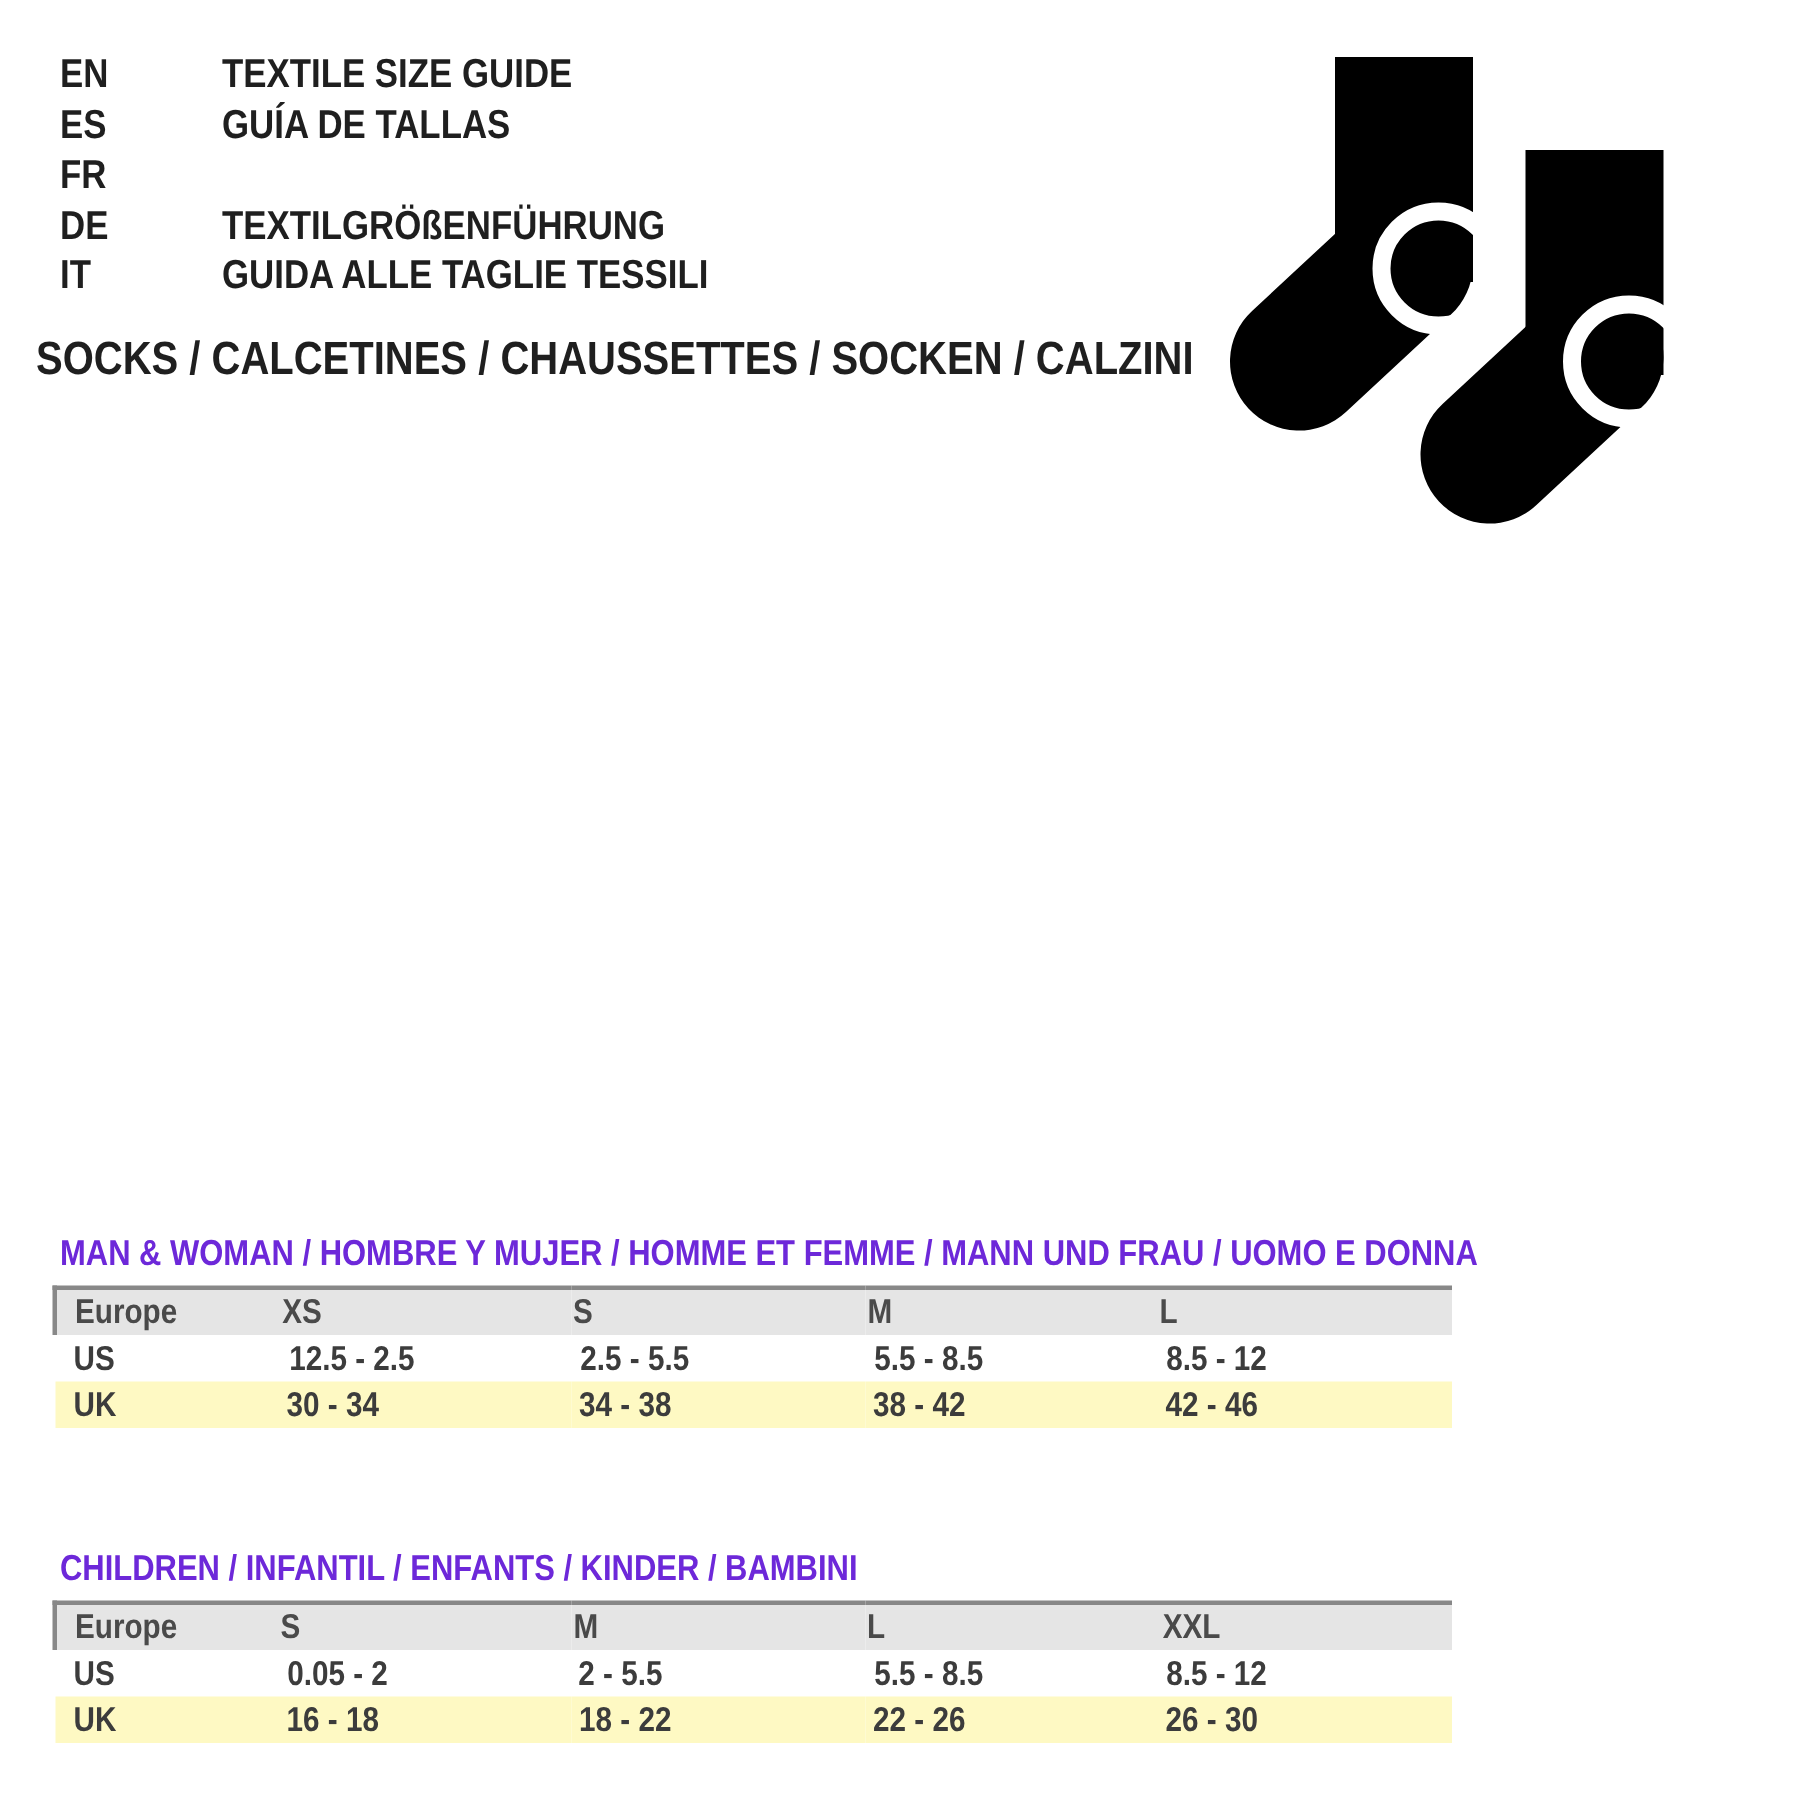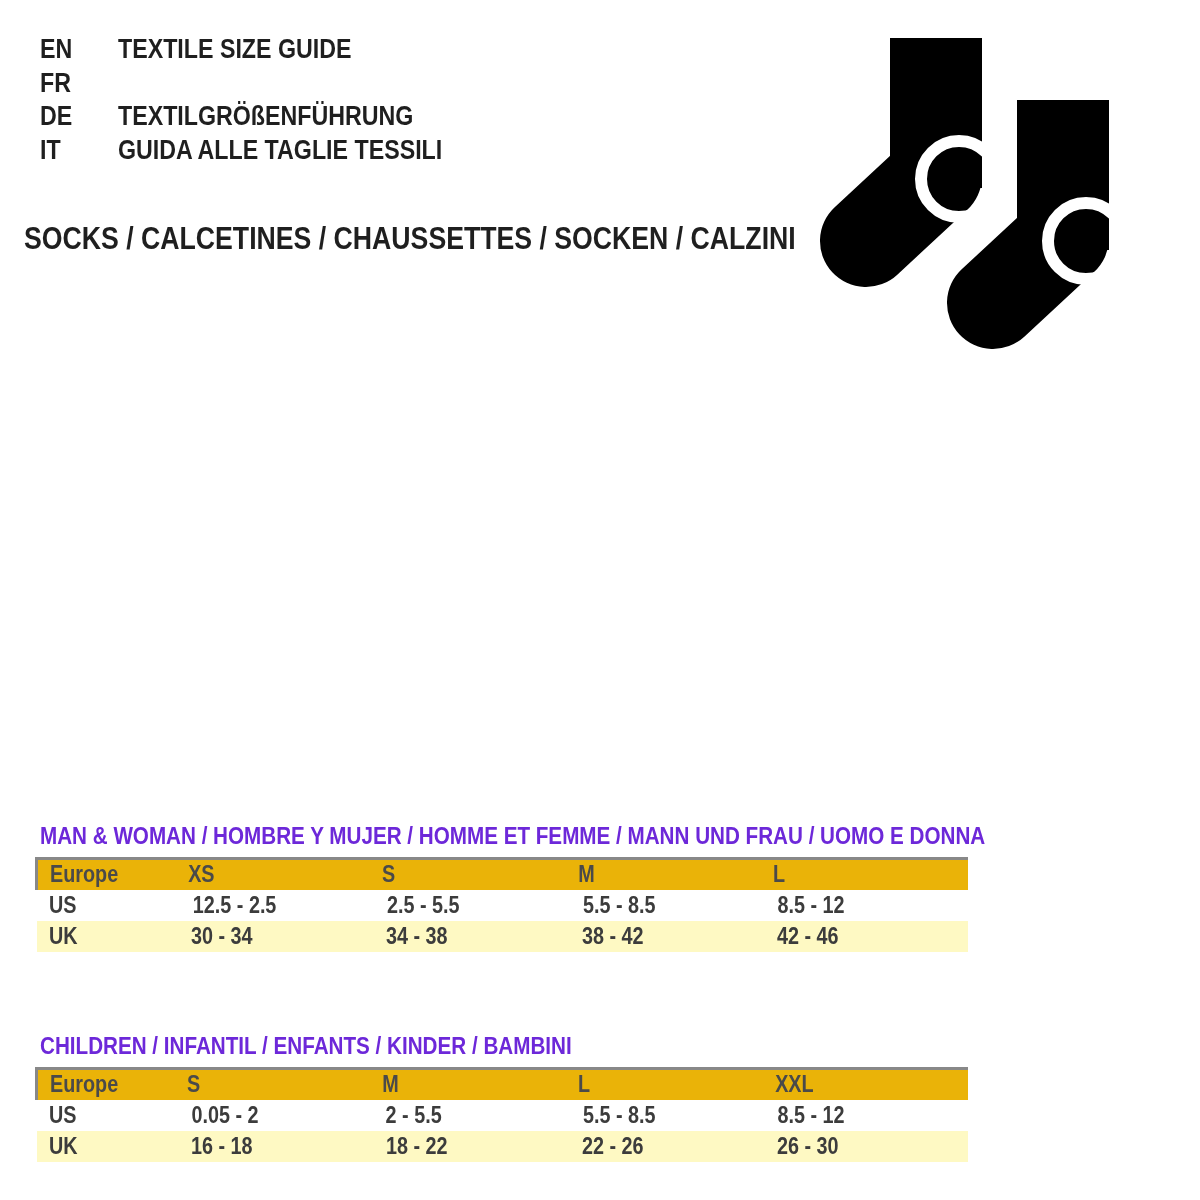--- a/index.html
+++ b/index.html
@@ -18,21 +18,21 @@
   }
   
   .c  { display: inline-block; transform: scaleX(0.86); transform-origin: 0 50%; white-space: nowrap; }
   .cc { display: inline-block; transform: scaleX(0.86); transform-origin: 50% 50%; white-space: nowrap; }
 
   
   .langs { position: absolute; left: 40px; top: 33px; }
   .lang-row {
     display: flex; align-items: center;
     height: 33.5px;
-    font-size: 27px; font-weight: bold; color: #1f1f1f;
+    font-size: 27px; font-weight: bold; color: #1f1f1f; gap: 30px;
   }
   .lang-code-cell { width: 78px; }
 
   
   .category {
     position: absolute; left: 24px; top: 221px;
     font-size: 31px; font-weight: bold; color: #1f1f1f;
   }
 
   
@@ -50,35 +50,39 @@
     width: 933px; border-collapse: collapse; table-layout: fixed;
   }
   .size-table th, .size-table td {
     font-size: 23px; font-weight: bold;
     height: 31px; padding: 0;
     text-align: left; vertical-align: middle;
   }
   .size-table th:first-child, .size-table td:first-child {
     text-align: left; padding-left: 12px;
   }
-  .size-table thead tr { background: #eab308; margin-left: 16px; }
+  .size-table thead tr { background: #e5e5e5; margin-left: 16px; }
   .size-table thead th { color: #4a4a4a; border-top: 3px solid #888888; }
   .size-table thead th:first-child { border-left: 3px solid #888888; }
   .size-table tbody { color: #3c3c3c; }
   .size-table tbody tr.alt { background: #fef9c3; }
 </style>
 </head>
 <body>
 
 <div class="page">
 
   <div class="langs">
     <div class="lang-row">
       <div class="lang-code-cell"><span class="c">EN</span></div>
       <div><span class="c">TEXTILE SIZE GUIDE</span></div>
+    </div>
+    <div class="lang-row">
+      <div class="lang-code-cell"><span class="c">ES</span></div>
+      <div><span class="c">GUÍA DE TALLAS</span></div>
     </div>
     <div class="lang-row">
       <div class="lang-code-cell"><span class="c">FR</span></div>
     </div>
     <div class="lang-row">
       <div class="lang-code-cell"><span class="c">DE</span></div>
       <div><span class="c">TEXTILGRÖßENFÜHRUNG</span></div>
     </div>
     <div class="lang-row">
       <div class="lang-code-cell"><span class="c">IT</span></div>

